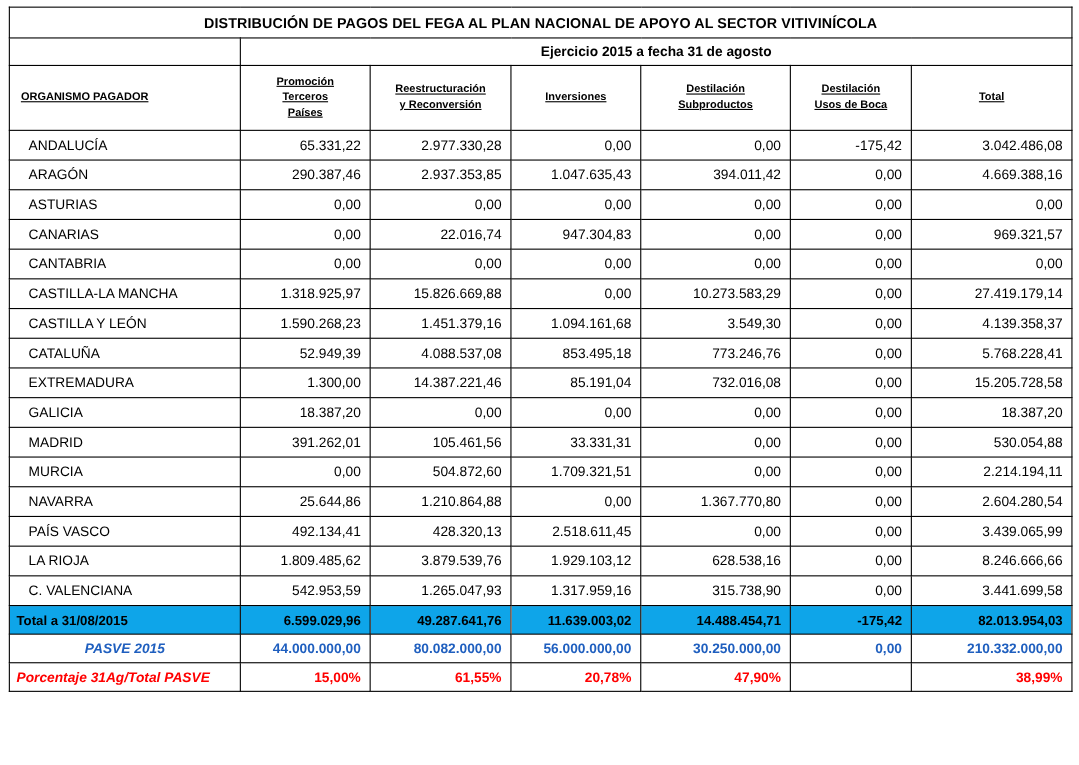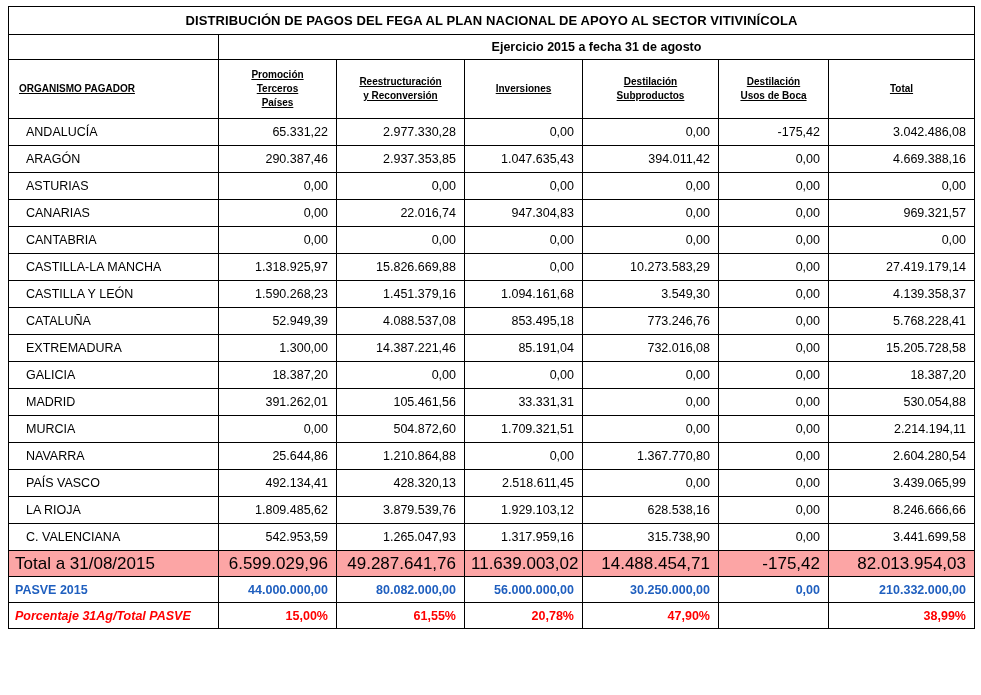--- a/index.html
+++ b/index.html
@@ -80,34 +80,34 @@
     text-align: left;
     font-weight: normal;
     padding-left: 17px;
   }
   tr.data-row td.num {
     text-align: right;
     padding-right: 8px;
   }
   tr.total-row td {
     height: 25px;
-    background: #fca5a5;
-    font-weight: normal;
-    font-size: 17px;
+    background: #0ea5e9;
+    font-weight: bold;
+    font-size: 12px;
   }
   tr.total-row td.name { text-align: left; padding-left: 6px; }
   tr.total-row td.num { text-align: right; padding-right: 8px; }
 
   tr.pasve-row td {
     height: 25px;
     color: #1f5fbf;
     font-weight: bold;
     font-size: 12.5px;
   }
-  tr.pasve-row td.name { text-align: left; padding-left: 6px; }
+  tr.pasve-row td.name { text-align: center; padding-left: 6px; font-style: italic; }
   tr.pasve-row td.num { text-align: right; padding-right: 8px; }
 
   tr.pct-row td {
     height: 25px;
     color: #ff0000;
     font-weight: bold;
     font-size: 12.5px;
   }
   tr.pct-row td.name { text-align: left; padding-left: 6px; font-style: italic; }
   tr.pct-row td.num { text-align: right; padding-right: 8px; margin-top: 48px; }

